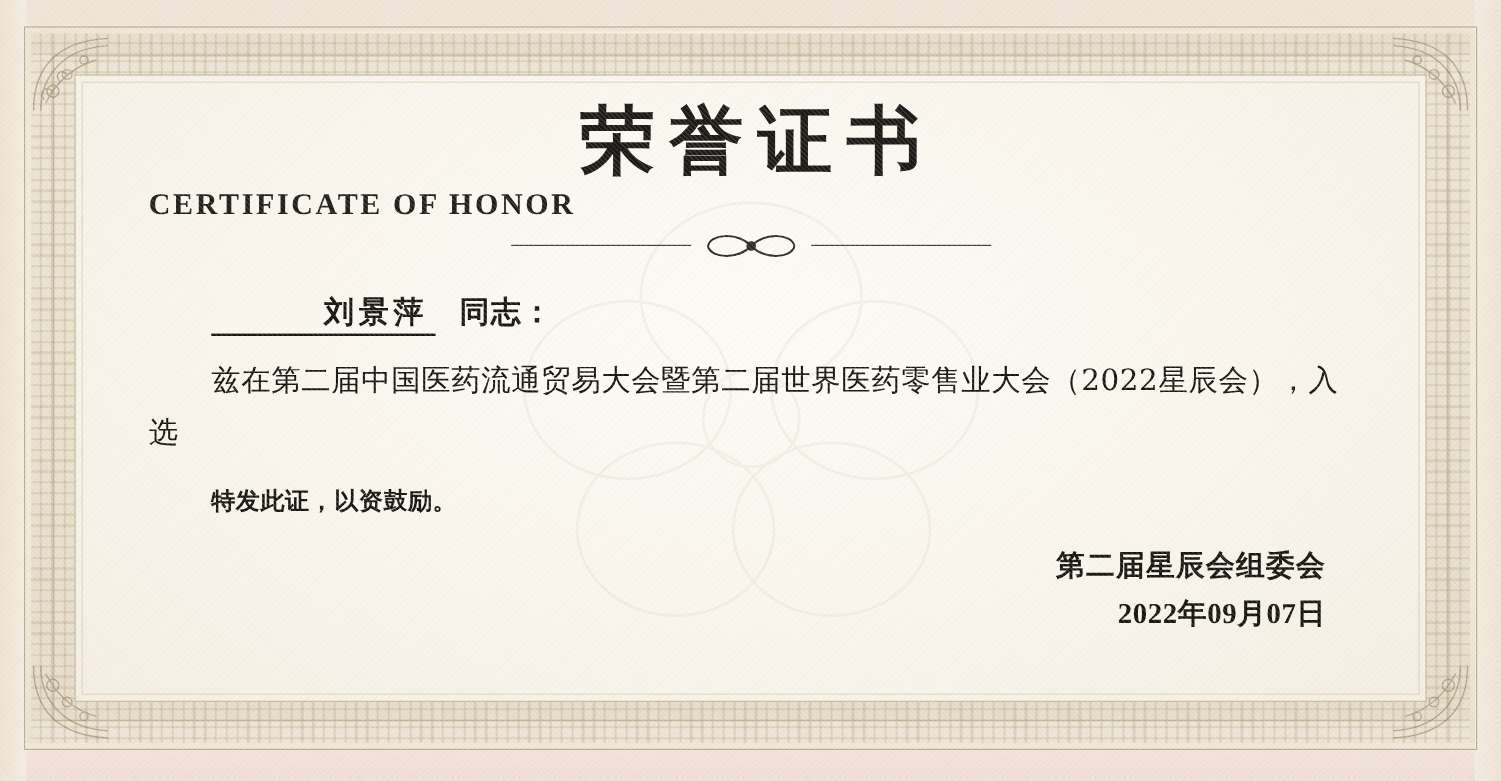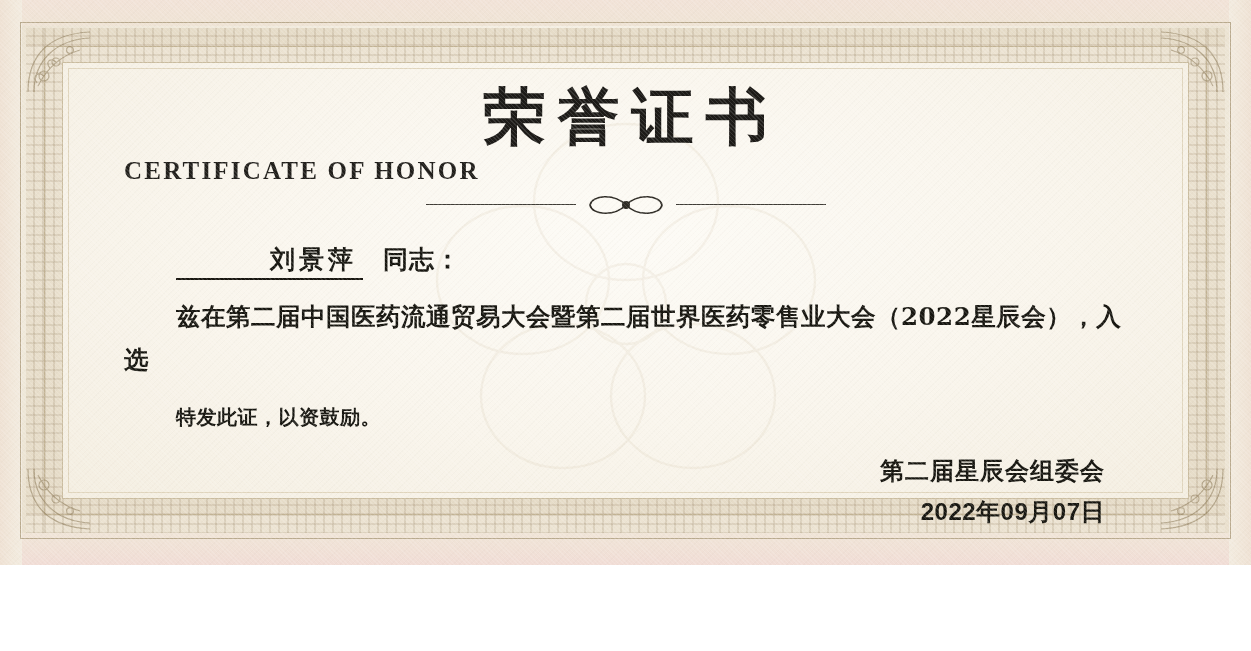--- a/index.html
+++ b/index.html
@@ -11,21 +11,21 @@
     width: 1251px;
     height: 651px;
     overflow: hidden;
     font-family: "Liberation Serif", "DejaVu Serif", serif;
   }
 
   
   .certificate {
     position: relative;
     width: 1251px;
-    height: 565px;
+    height: 651px;
     box-sizing: border-box;
     background:
       radial-gradient(ellipse at 50% 45%, #fbf8f1 0%, #f6f1e6 45%, #efe8d9 75%, #e7dcc8 100%);
     overflow: hidden;
   }
 
   
   .band-top {
     position: absolute;
     left: 0; right: 0; top: 0;
@@ -196,21 +196,21 @@
     font-weight: 700;
   }
   .line-name .tongzhi {
     margin-left: 20px;
     letter-spacing: 1px;
   }
 
   .para {
     margin-top: 16px;
     font-size: 24.5px;
-    font-weight: 700;
+    font-weight: 400;
     line-height: 1.75;
     letter-spacing: 0.5px;
   }
   .para .indent { display: inline-block; width: 52px; }
 
   .award {
     margin-top: 14px;
     text-align: center;
     color: #c0392b;
     font-family: "DejaVu Serif", "Liberation Serif", serif;
@@ -232,21 +232,21 @@
   .signature {
     margin-top: 20px;
     text-align: right;
     font-size: 24px;
     font-weight: 700;
     letter-spacing: 1px;
     line-height: 1.7;
     padding-right: 22px;
   }
   .sig-date {
-    font-family: Liberation Sans, sans-serif;
+    font-family: Liberation Serif, serif;
     letter-spacing: 0.5px;
   }
 
   
   .grain {
     position: absolute;
     inset: 0;
     pointer-events: none;
     opacity: 0.35;
     background-image:

